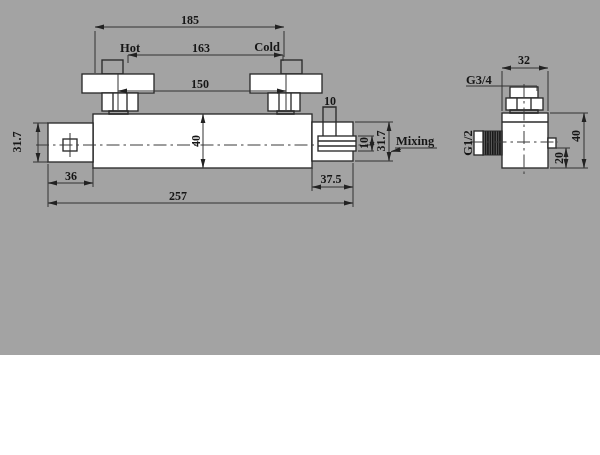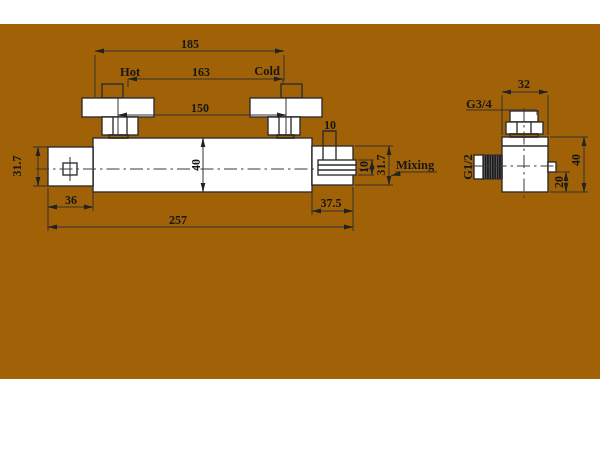--- a/index.html
+++ b/index.html
@@ -1,17 +1,17 @@
 <!DOCTYPE html>
 <html><head>
 <meta charset="utf-8">
 <style>
   html,body{margin:0;padding:0;background:#ffffff;}
-  .page{position:relative;width:600px;height:355px;background:#a16207;overflow:hidden;
-        font-family:"Liberation Serif", serif;margin-top:24px;}
+  .page{position:relative;width:600px;height:355px;background:#a3a3a3;overflow:hidden;
+        font-family:"Liberation Serif", serif;}
   svg text{font-family:"Liberation Serif", serif;font-weight:700;fill:#161616;}
   svg .dimtxt{font-size:12px;}
   svg .lbltxt{font-size:12.5px;}
   .geo{stroke:#2b2b2b;stroke-width:1.35;fill:none;}
   .geow{stroke:#2b2b2b;stroke-width:1.35;fill:#ffffff;}
   .dim{stroke:#333333;stroke-width:1;fill:none;}
   .cl{stroke:#3a3a3a;stroke-width:1;fill:none;stroke-dasharray:13 4 2.5 4;}
   .arrfill{fill:#222222;}
 </style>
 </head>

